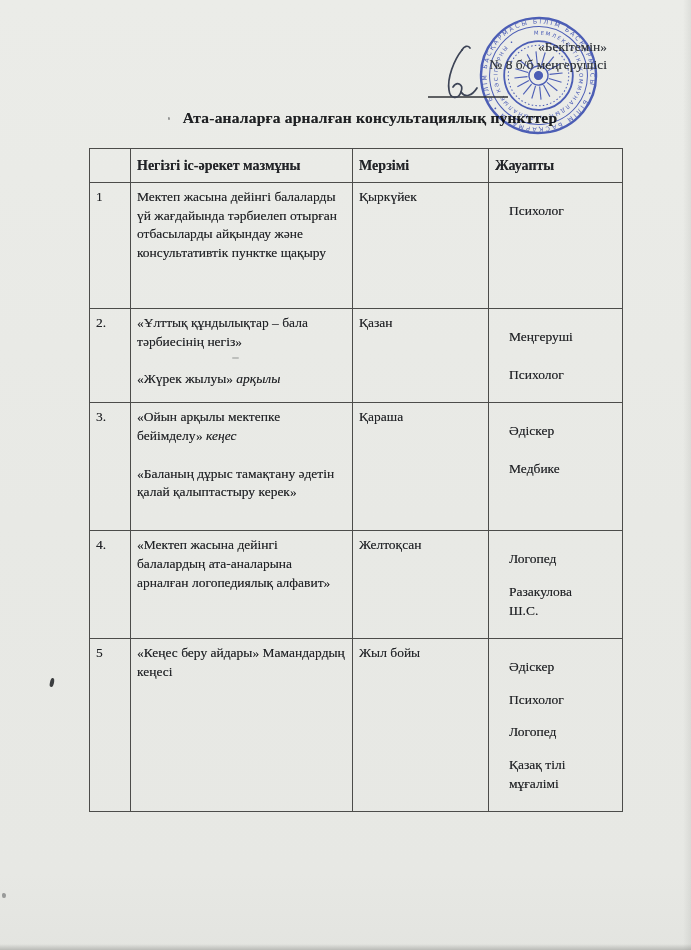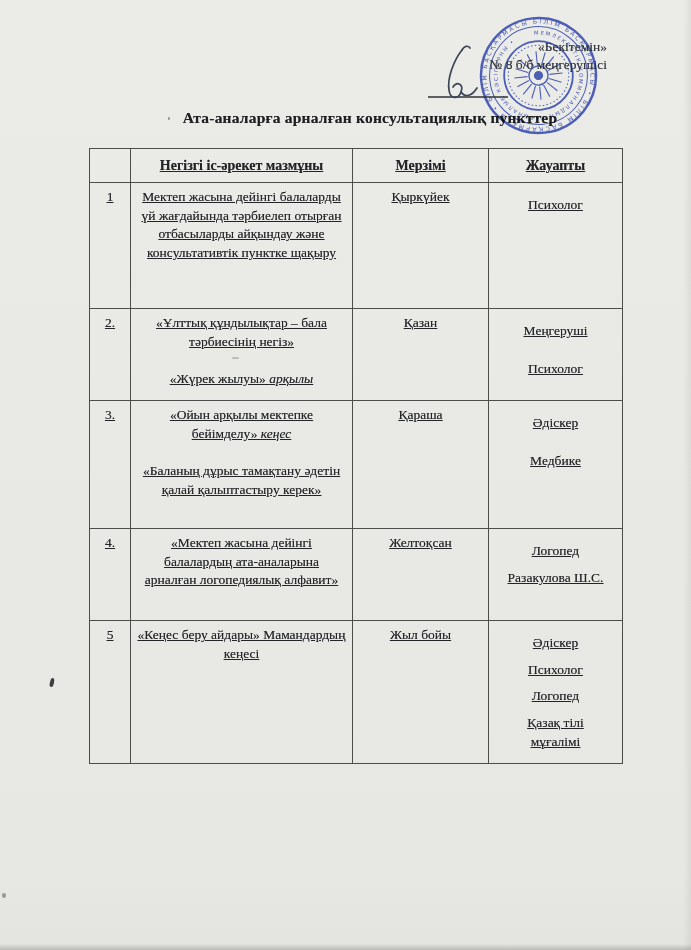--- a/index.html
+++ b/index.html
@@ -47,27 +47,27 @@
   }
 
   
   table.consult{
     position:absolute;left:89px;top:148px;width:533px;
     border-collapse:collapse;table-layout:fixed;z-index:2;
     font-size:13.5px;color:#222428;
     text-shadow:0 0 0.4px rgba(0,0,0,0.45);
   }
   table.consult th, table.consult td{
-    border:1px solid #4c4c4a;vertical-align:top;text-align:center;
-    padding:5px 6px 4px 6px;line-height:1.38;text-decoration:underline;
+    border:1px solid #4c4c4a;vertical-align:top;text-align:left;
+    padding:5px 6px 4px 6px;line-height:1.38;
   }
   table.consult th{font-weight:bold;font-size:14px;padding-top:7px;}
   td.content p{margin:0 0 0 0;}
   td.content p.gap{margin-bottom:19px;}
-  td.resp div{margin:8px;}
+  td.resp div{margin:14px;}
   td.resp div.gap{margin-bottom:19px;}
 
   
   .speck{position:absolute;background:#3c3e40;border-radius:40% 60% 50% 50%;z-index:3;}
   .speck.s1{left:50px;top:678px;width:4px;height:9px;transform:rotate(14deg);}
   .speck.s2{left:2px;top:893px;width:4px;height:5px;opacity:.45;}
   .speck.s3{left:168px;top:117px;width:2px;height:3px;opacity:.5;}
   .speck.s4{left:232px;top:357px;width:7px;height:2px;opacity:.25;border-radius:1px;}
 </style>
 </head>

